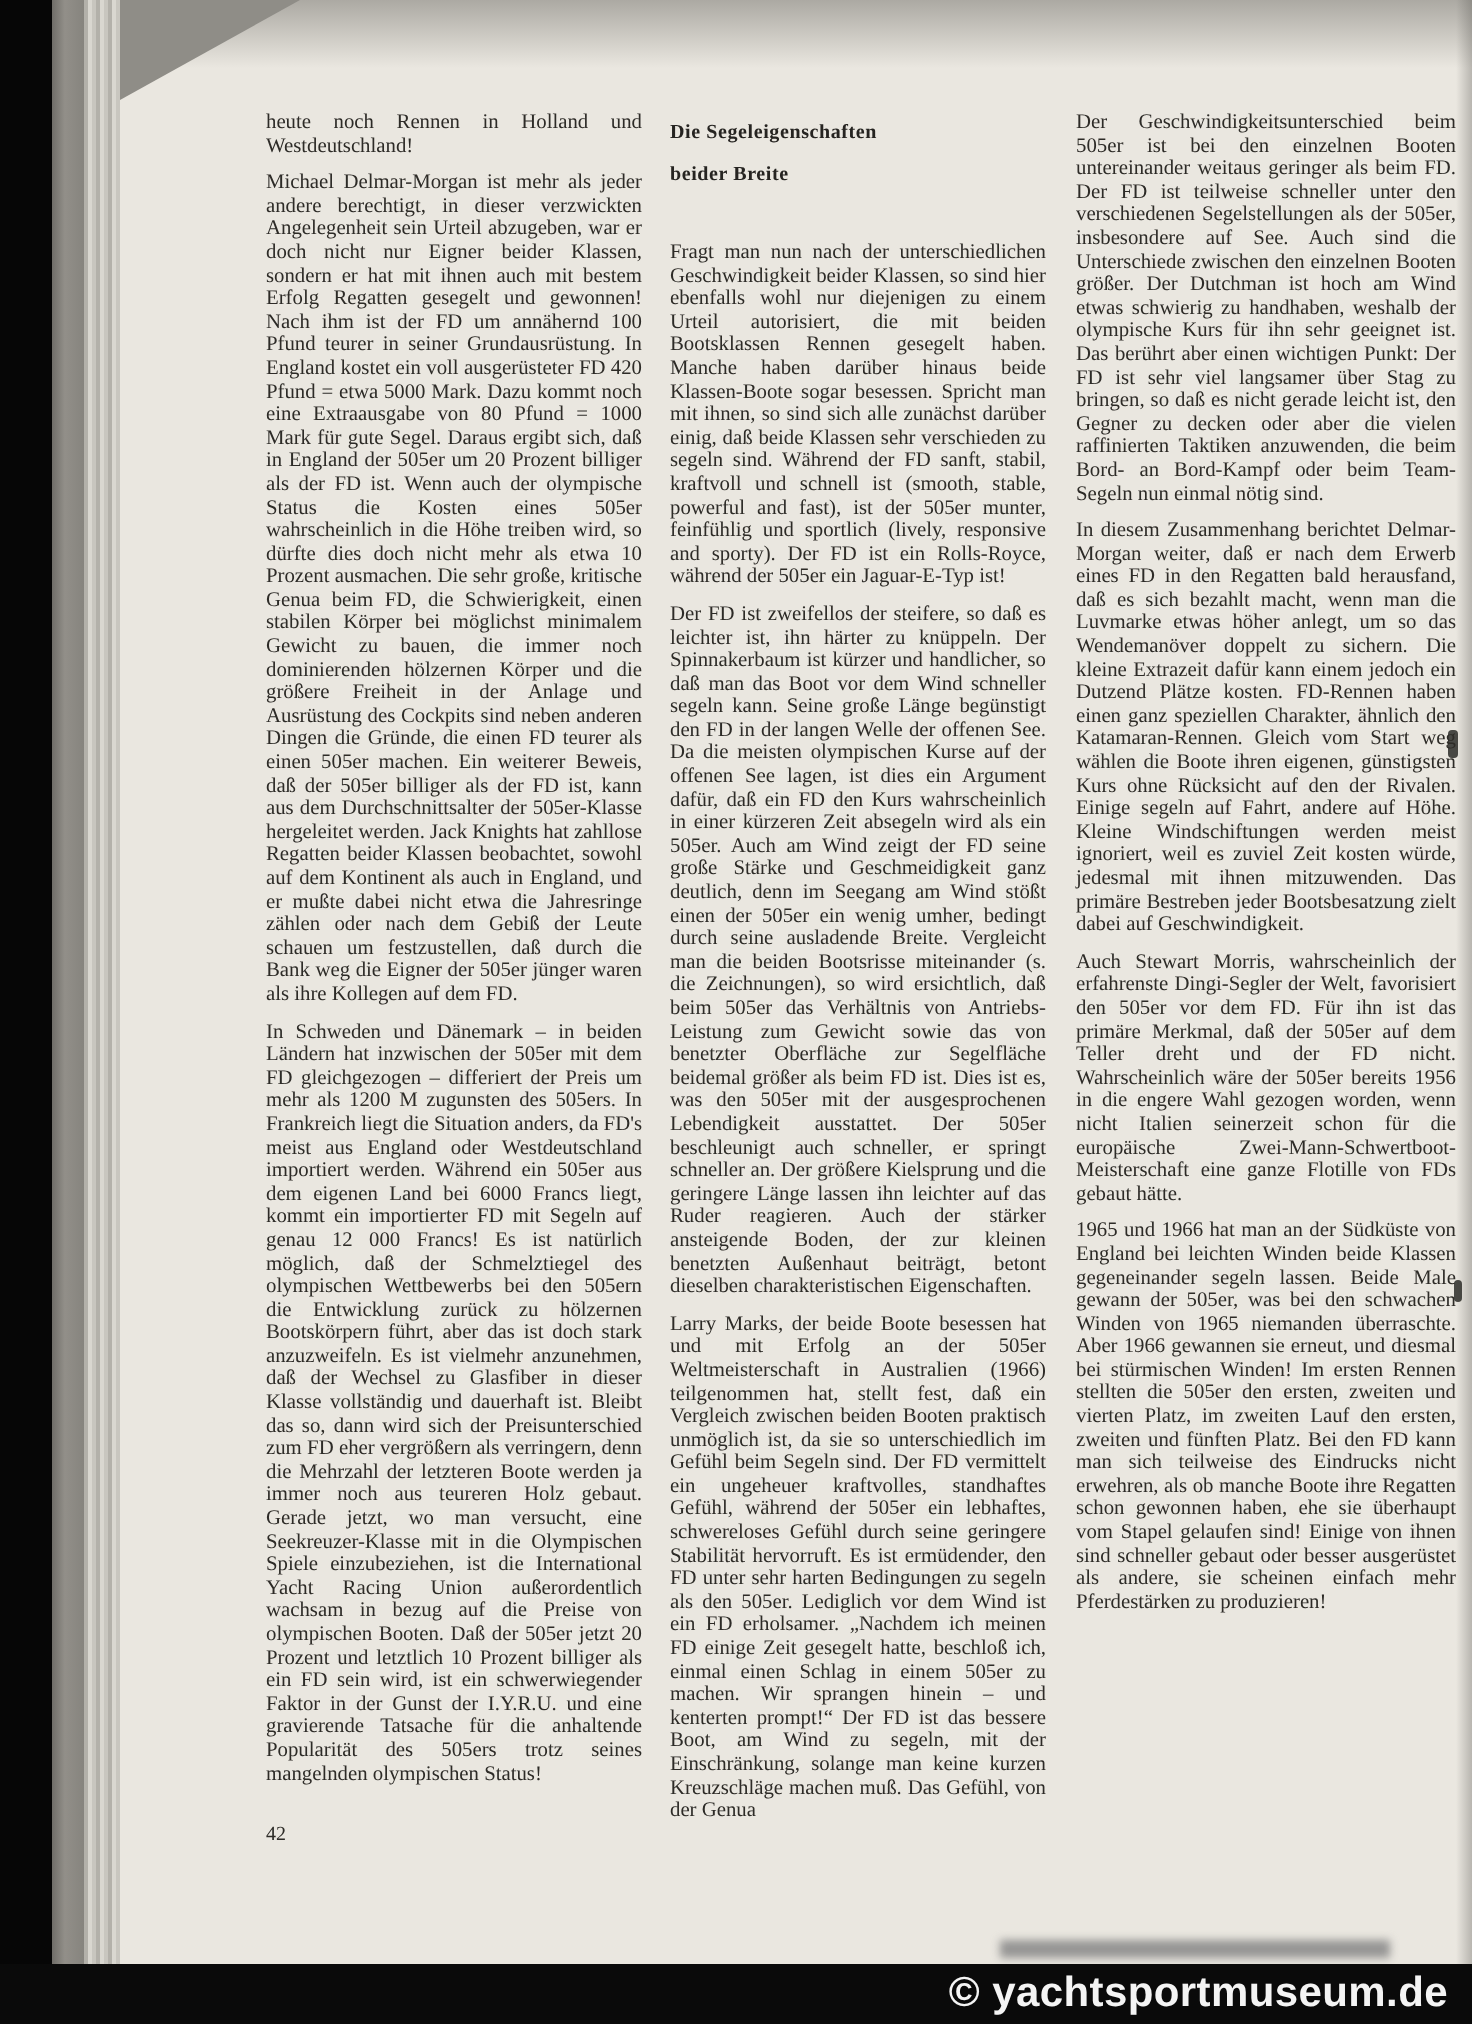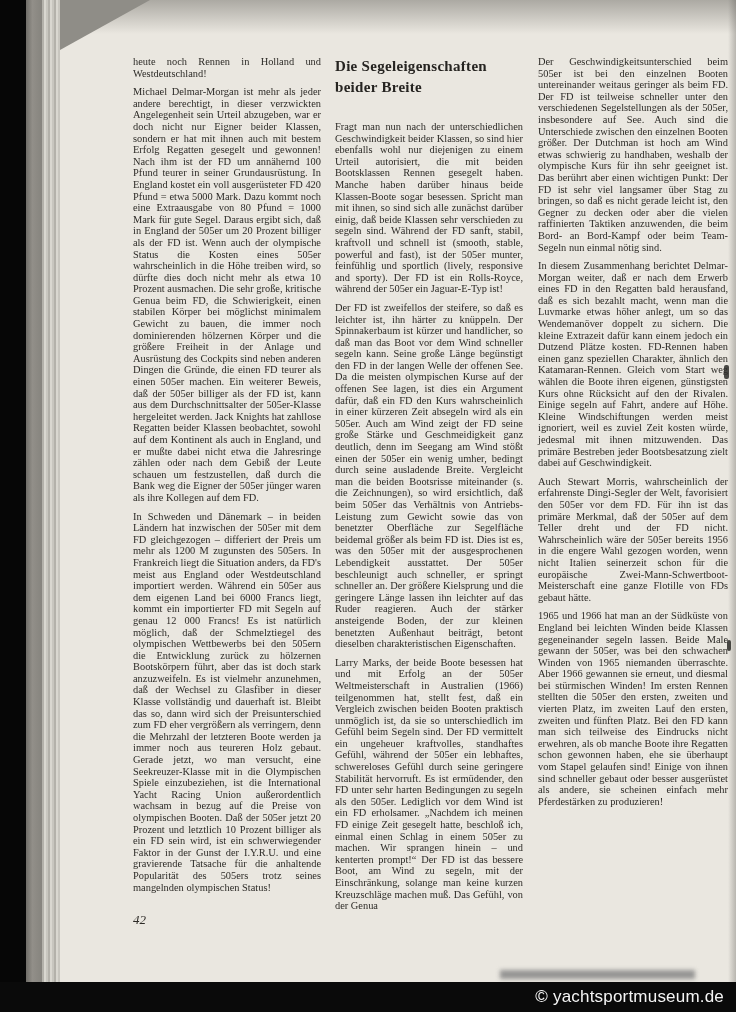--- a/index.html
+++ b/index.html
@@ -39,39 +39,39 @@
   .col{
     position:absolute;top:56px;width:188px;
     font-size:10.4px;line-height:11.6px;text-align:justify;
     color:#2d2b27;
   }
   .col p{margin:0 0 7px 0;}
   .col-1{left:73px;}   
   .col-2{left:275px;}
   .col-3{left:478px;width:190px;}
   .heading{
-    font-weight:bold;font-size:15px;line-height:21px;
+    font-weight:bold;font-size:10px;line-height:21px;
     letter-spacing:.3px;text-align:left;margin:0 0 23px 0;color:#262421;
   }
   .page-number{
-    position:absolute;left:73px;top:912px;font-size:13px;color:#2d2b27;font-style:italic;
+    position:absolute;left:73px;top:912px;font-size:10px;color:#2d2b27;
   }
   
   .smudge{
     position:absolute;left:500px;top:970px;width:195px;height:9px;
     background:rgba(135,135,135,.85);filter:blur(2px);
   }
   .copyright-bar{
     position:absolute;left:0;top:982px;width:736px;height:30px;
     background:#0a0a0a;display:flex;align-items:center;justify-content:flex-end;
     padding-right:12px;box-sizing:border-box;
   }
   .watermark{
     font-family:"Liberation Sans","DejaVu Sans",sans-serif;
-    font-weight:normal;font-size:17px;color:#f4f4f4;letter-spacing:.2px;
+    font-weight:bold;font-size:21px;color:#f4f4f4;letter-spacing:.2px;
   }
 </style>
 </head>
 <body>
 
 <div class="scan">
 
   <div class="edge-black"></div>
   <div class="edge-gray"></div>
   <div class="edge-pages"></div>

